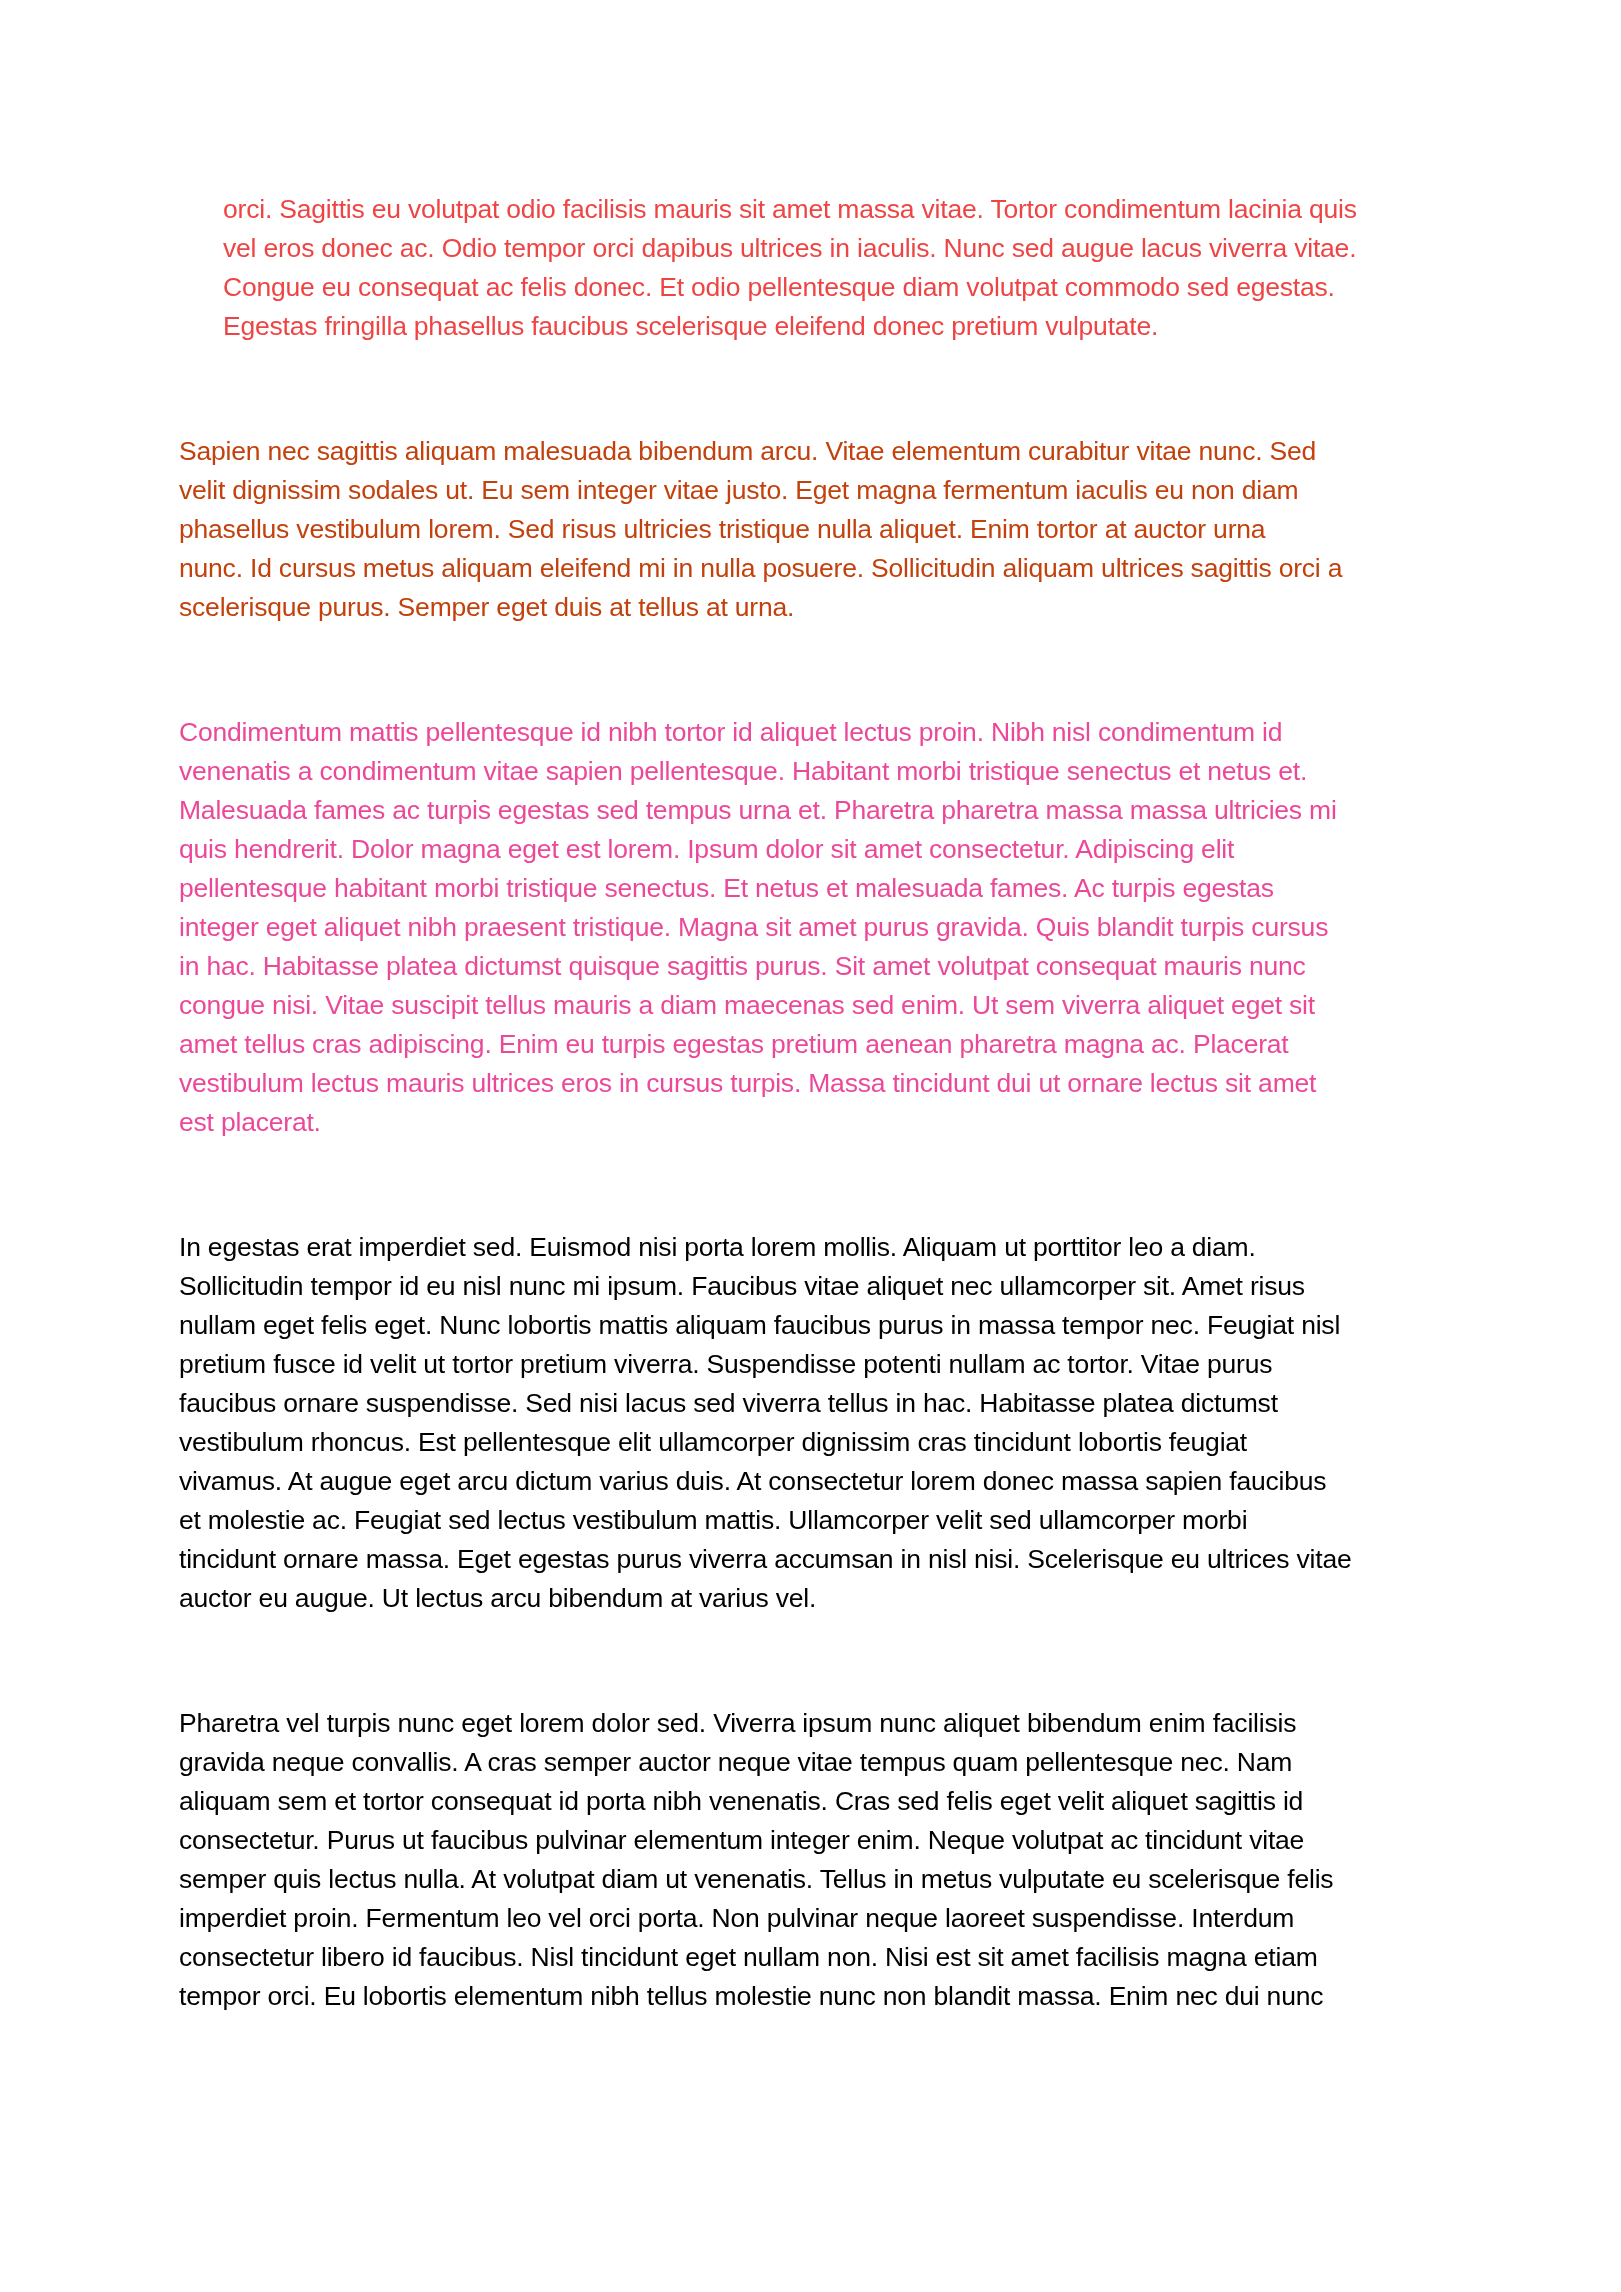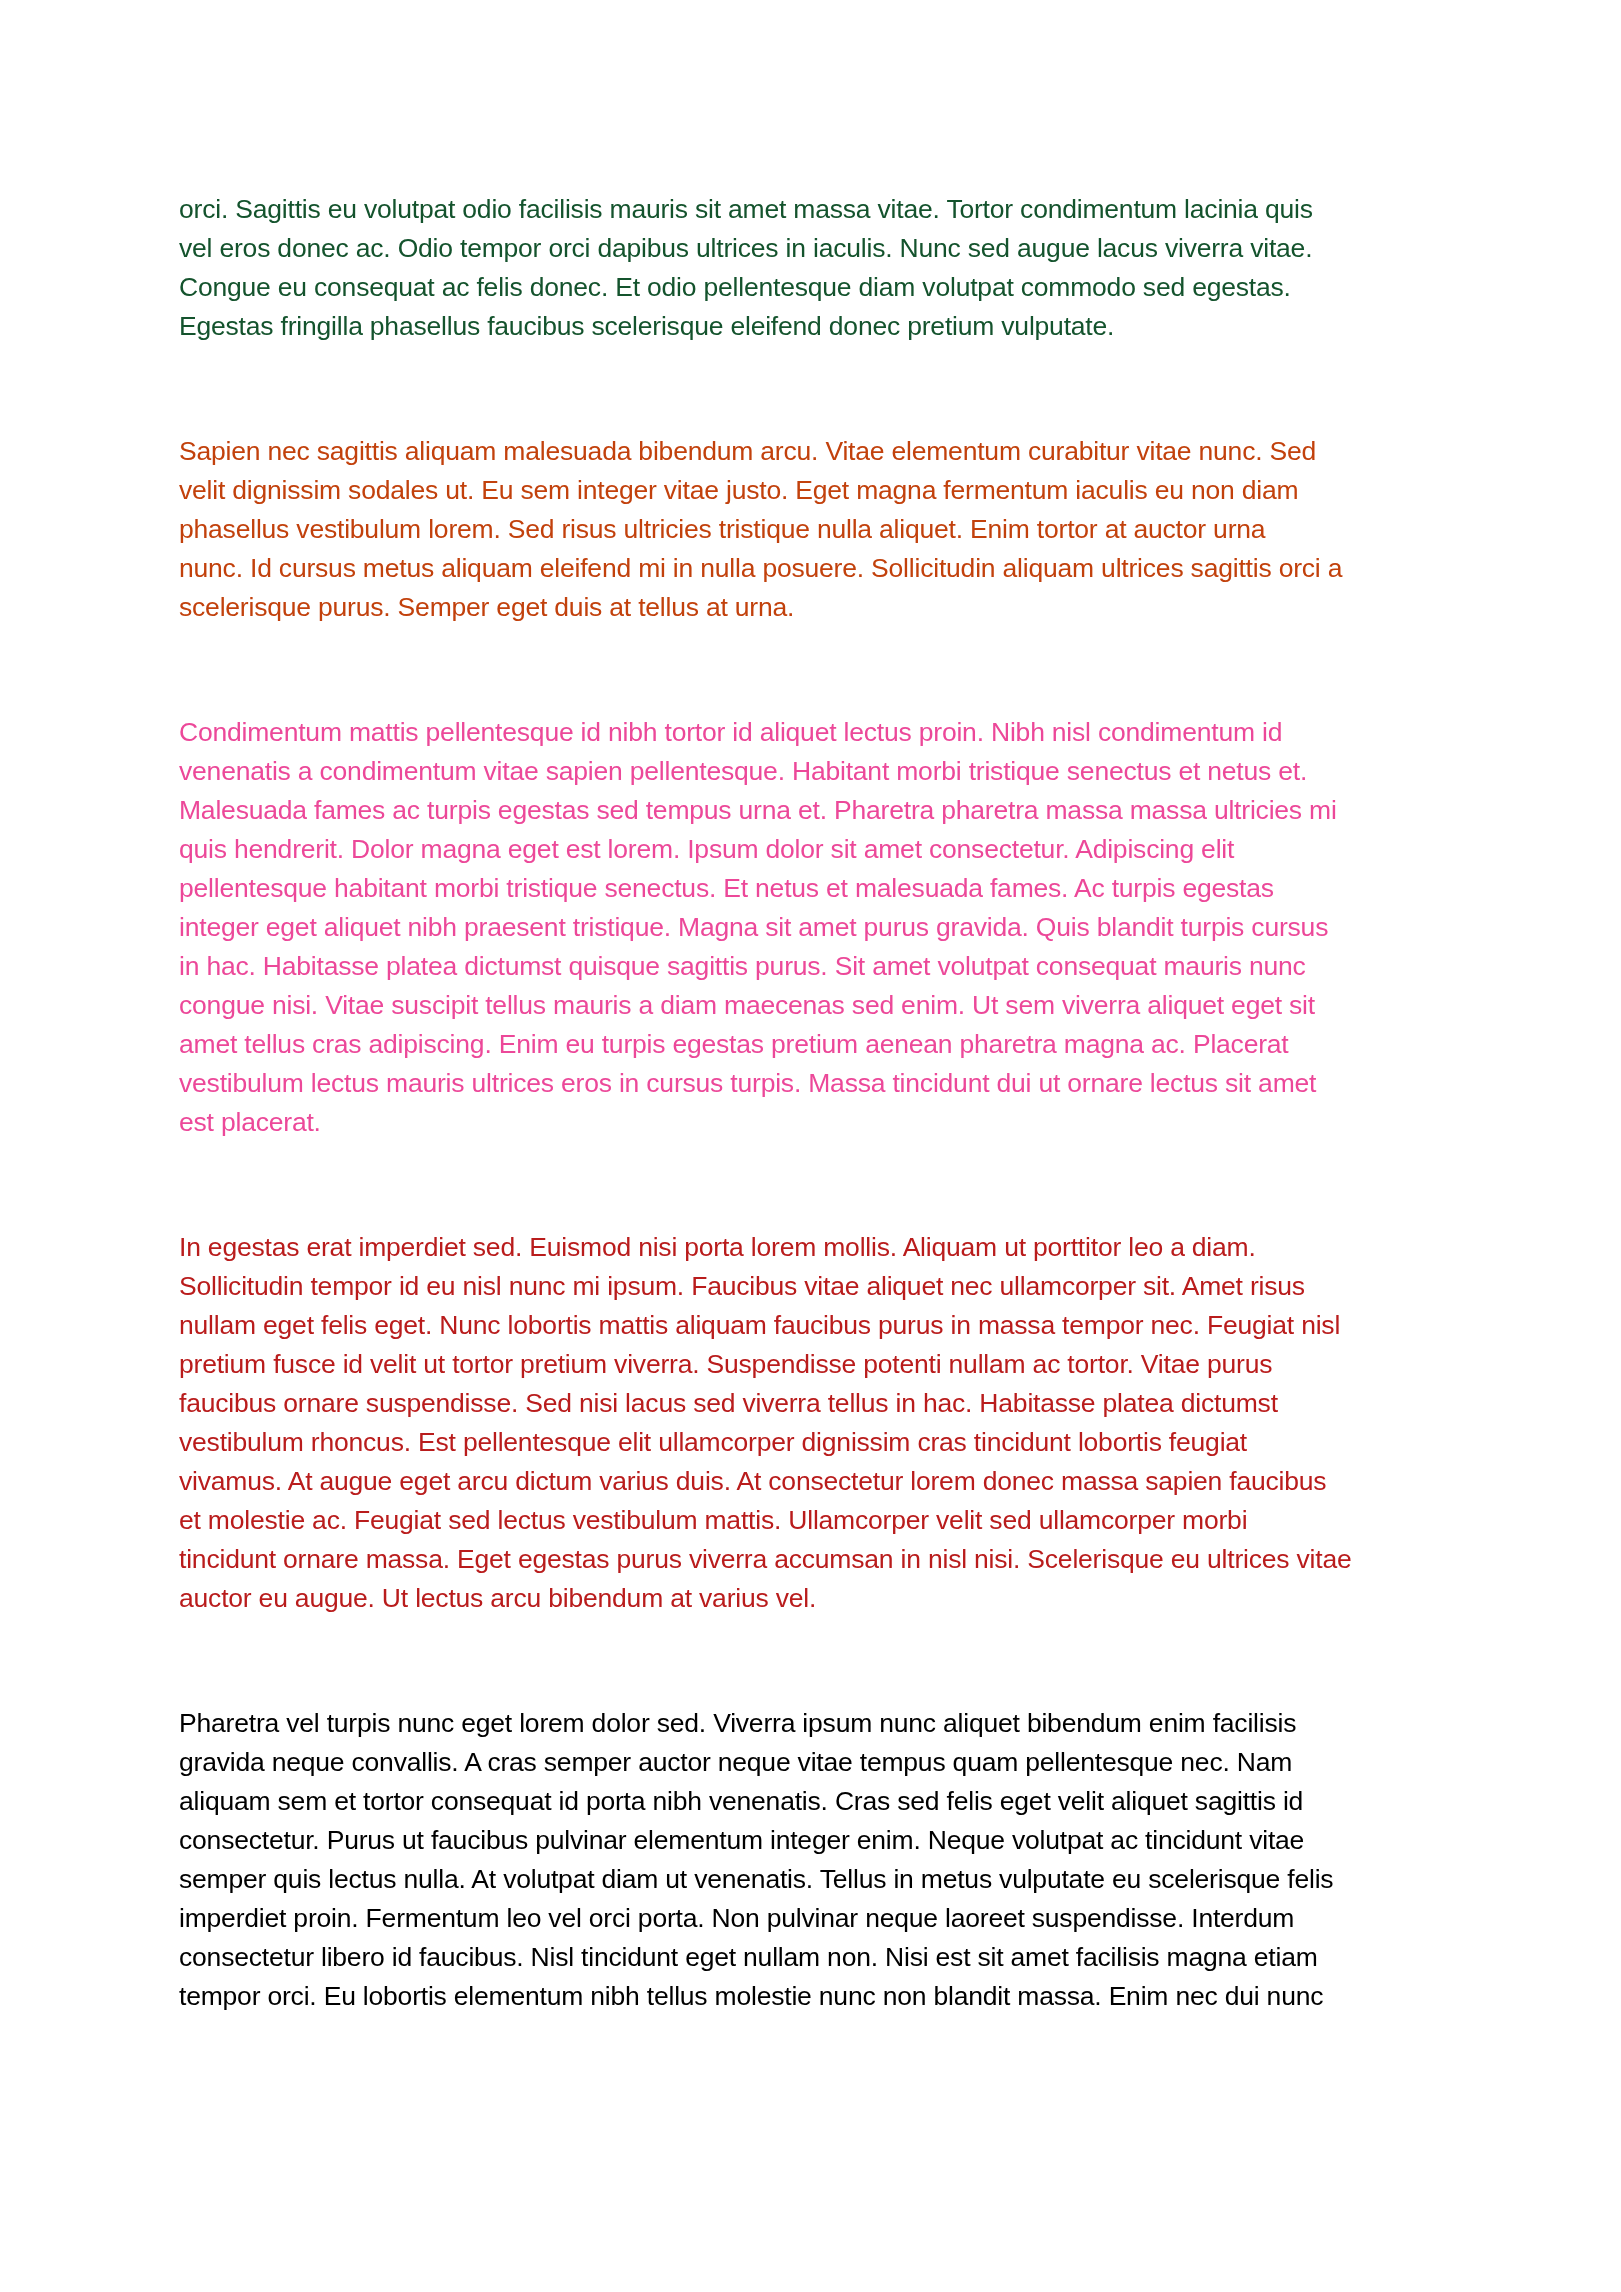--- a/index.html
+++ b/index.html
@@ -40,41 +40,41 @@
   }
   .para:last-child {
     margin-bottom: 16px;
   }
 </style>
 </head>
 <body>
 
 <div class="page" style="background: rgb(255, 255, 255);">
   <div class="content">
-    <p class="para" style="color: #14532d;">orci. Sagittis eu volutpat odio facilisis mauris sit amet massa vitae. Tortor condimentum lacinia quis
+    <p class="para" style="color: #ef4444; margin-left: 44px;">orci. Sagittis eu volutpat odio facilisis mauris sit amet massa vitae. Tortor condimentum lacinia quis
 vel eros donec ac. Odio tempor orci dapibus ultrices in iaculis. Nunc sed augue lacus viverra vitae.
 Congue eu consequat ac felis donec. Et odio pellentesque diam volutpat commodo sed egestas.
 Egestas fringilla phasellus faucibus scelerisque eleifend donec pretium vulputate.</p>
     <p class="para" style="color: #c2410c;">Sapien nec sagittis aliquam malesuada bibendum arcu. Vitae elementum curabitur vitae nunc. Sed
 velit dignissim sodales ut. Eu sem integer vitae justo. Eget magna fermentum iaculis eu non diam
 phasellus vestibulum lorem. Sed risus ultricies tristique nulla aliquet. Enim tortor at auctor urna
 nunc. Id cursus metus aliquam eleifend mi in nulla posuere. Sollicitudin aliquam ultrices sagittis orci a
 scelerisque purus. Semper eget duis at tellus at urna.</p>
     <p class="para" style="color: #ec4899;">Condimentum mattis pellentesque id nibh tortor id aliquet lectus proin. Nibh nisl condimentum id
 venenatis a condimentum vitae sapien pellentesque. Habitant morbi tristique senectus et netus et.
 Malesuada fames ac turpis egestas sed tempus urna et. Pharetra pharetra massa massa ultricies mi
 quis hendrerit. Dolor magna eget est lorem. Ipsum dolor sit amet consectetur. Adipiscing elit
 pellentesque habitant morbi tristique senectus. Et netus et malesuada fames. Ac turpis egestas
 integer eget aliquet nibh praesent tristique. Magna sit amet purus gravida. Quis blandit turpis cursus
 in hac. Habitasse platea dictumst quisque sagittis purus. Sit amet volutpat consequat mauris nunc
 congue nisi. Vitae suscipit tellus mauris a diam maecenas sed enim. Ut sem viverra aliquet eget sit
 amet tellus cras adipiscing. Enim eu turpis egestas pretium aenean pharetra magna ac. Placerat
 vestibulum lectus mauris ultrices eros in cursus turpis. Massa tincidunt dui ut ornare lectus sit amet
 est placerat.</p>
-    <p class="para" style="color: #b91c1c;">In egestas erat imperdiet sed. Euismod nisi porta lorem mollis. Aliquam ut porttitor leo a diam.
+    <p class="para" style="color: #000000;">In egestas erat imperdiet sed. Euismod nisi porta lorem mollis. Aliquam ut porttitor leo a diam.
 Sollicitudin tempor id eu nisl nunc mi ipsum. Faucibus vitae aliquet nec ullamcorper sit. Amet risus
 nullam eget felis eget. Nunc lobortis mattis aliquam faucibus purus in massa tempor nec. Feugiat nisl
 pretium fusce id velit ut tortor pretium viverra. Suspendisse potenti nullam ac tortor. Vitae purus
 faucibus ornare suspendisse. Sed nisi lacus sed viverra tellus in hac. Habitasse platea dictumst
 vestibulum rhoncus. Est pellentesque elit ullamcorper dignissim cras tincidunt lobortis feugiat
 vivamus. At augue eget arcu dictum varius duis. At consectetur lorem donec massa sapien faucibus
 et molestie ac. Feugiat sed lectus vestibulum mattis. Ullamcorper velit sed ullamcorper morbi
 tincidunt ornare massa. Eget egestas purus viverra accumsan in nisl nisi. Scelerisque eu ultrices vitae
 auctor eu augue. Ut lectus arcu bibendum at varius vel.</p>
     <p class="para" style="color: rgb(0, 0, 0);">Pharetra vel turpis nunc eget lorem dolor sed. Viverra ipsum nunc aliquet bibendum enim facilisis

